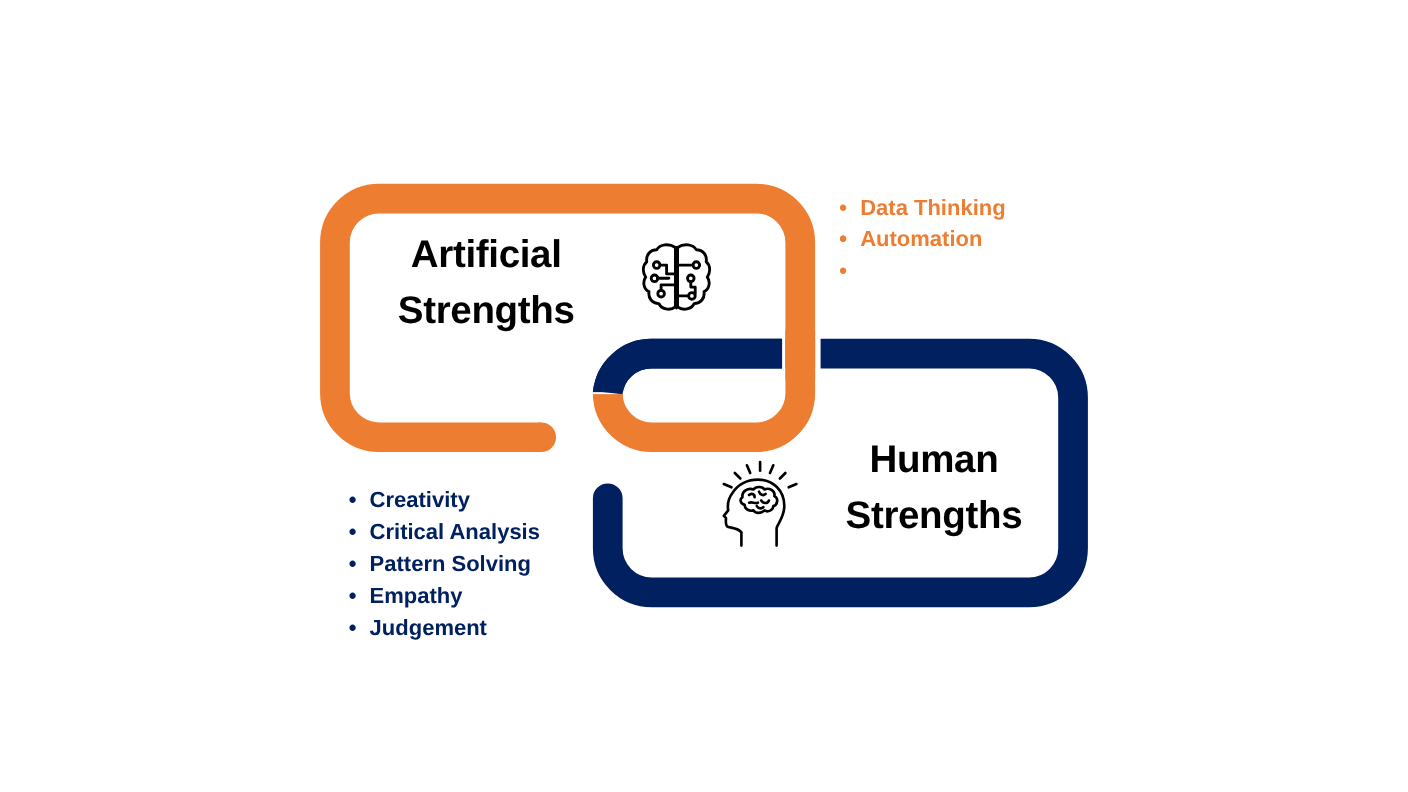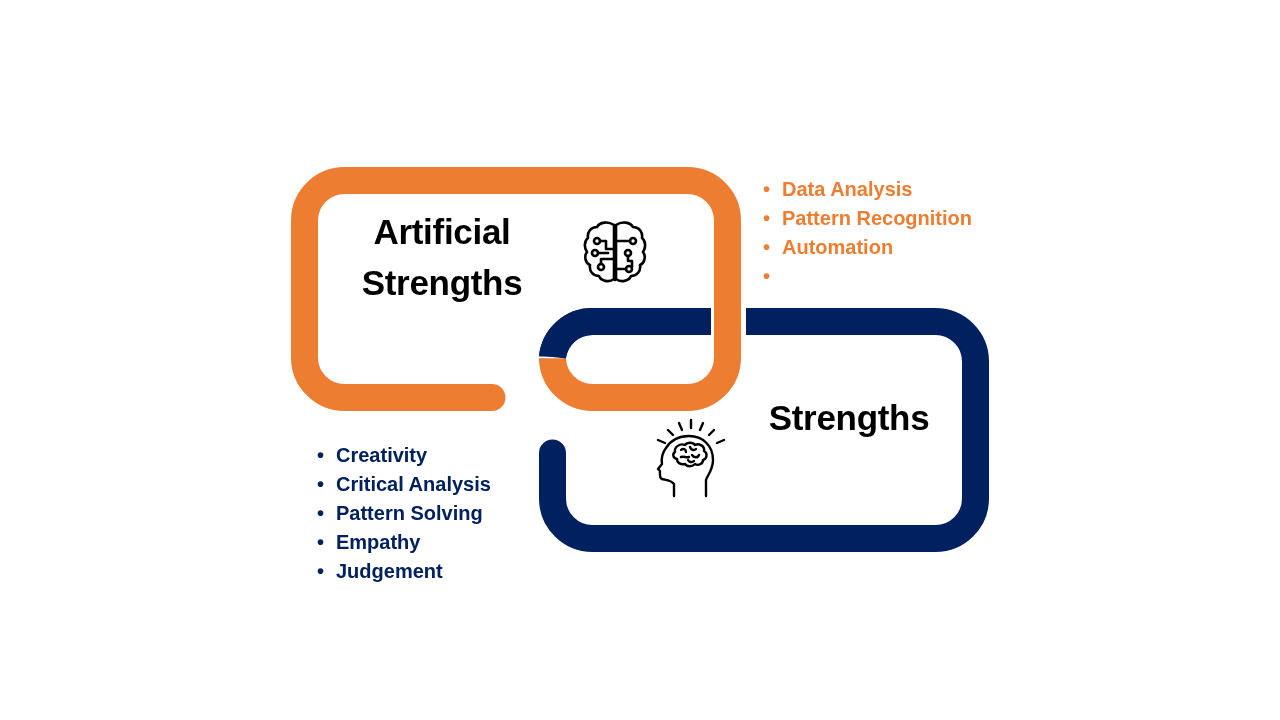--- a/index.html
+++ b/index.html
@@ -64,27 +64,28 @@
     <circle cx="51" cy="22" r="3"></circle>
     <path d="M48 22 H34"></path>
     <circle cx="46" cy="34" r="3"></circle>
     <path d="M46 37 V42 H50 V48"></path>
     <circle cx="47" cy="50" r="3"></circle>
     <path d="M44 50 H34"></path>
   </g>
 </svg>
 
 <ul class="list" style="left:763px; top:175px; color:#ED7D31;">
-  <li><span class="bullet">•</span><span>Data Analysis</span></li>
-  <li><span class="bullet">•</span><span>Pattern Recognition</span></li>
+  <li><span class="bullet">•</span><span>Data Thinking</span></li>
+  <li><span class="bullet">•</span></li>
   <li><span class="bullet">•</span><span>Automation</span></li>
   <li><span class="bullet">•</span></li>
 </ul>
 
 <div class="heading" style="left:739px; top:392px; width:220px;">
+  <span>Human</span>
   <span>Strengths</span>
 </div>
 
 <svg class="icon" style="left:654px; top:418px;" width="74" height="82" viewBox="0 0 74 82">
   <g fill="none" stroke="#000" stroke-width="2.4" stroke-linecap="round" stroke-linejoin="round">
 
     <line x1="37" y1="2" x2="37" y2="10"></line>
     <line x1="25" y1="5" x2="28" y2="12"></line>
     <line x1="49" y1="5" x2="46" y2="12"></line>
     <line x1="14" y1="12" x2="19" y2="17"></line>

